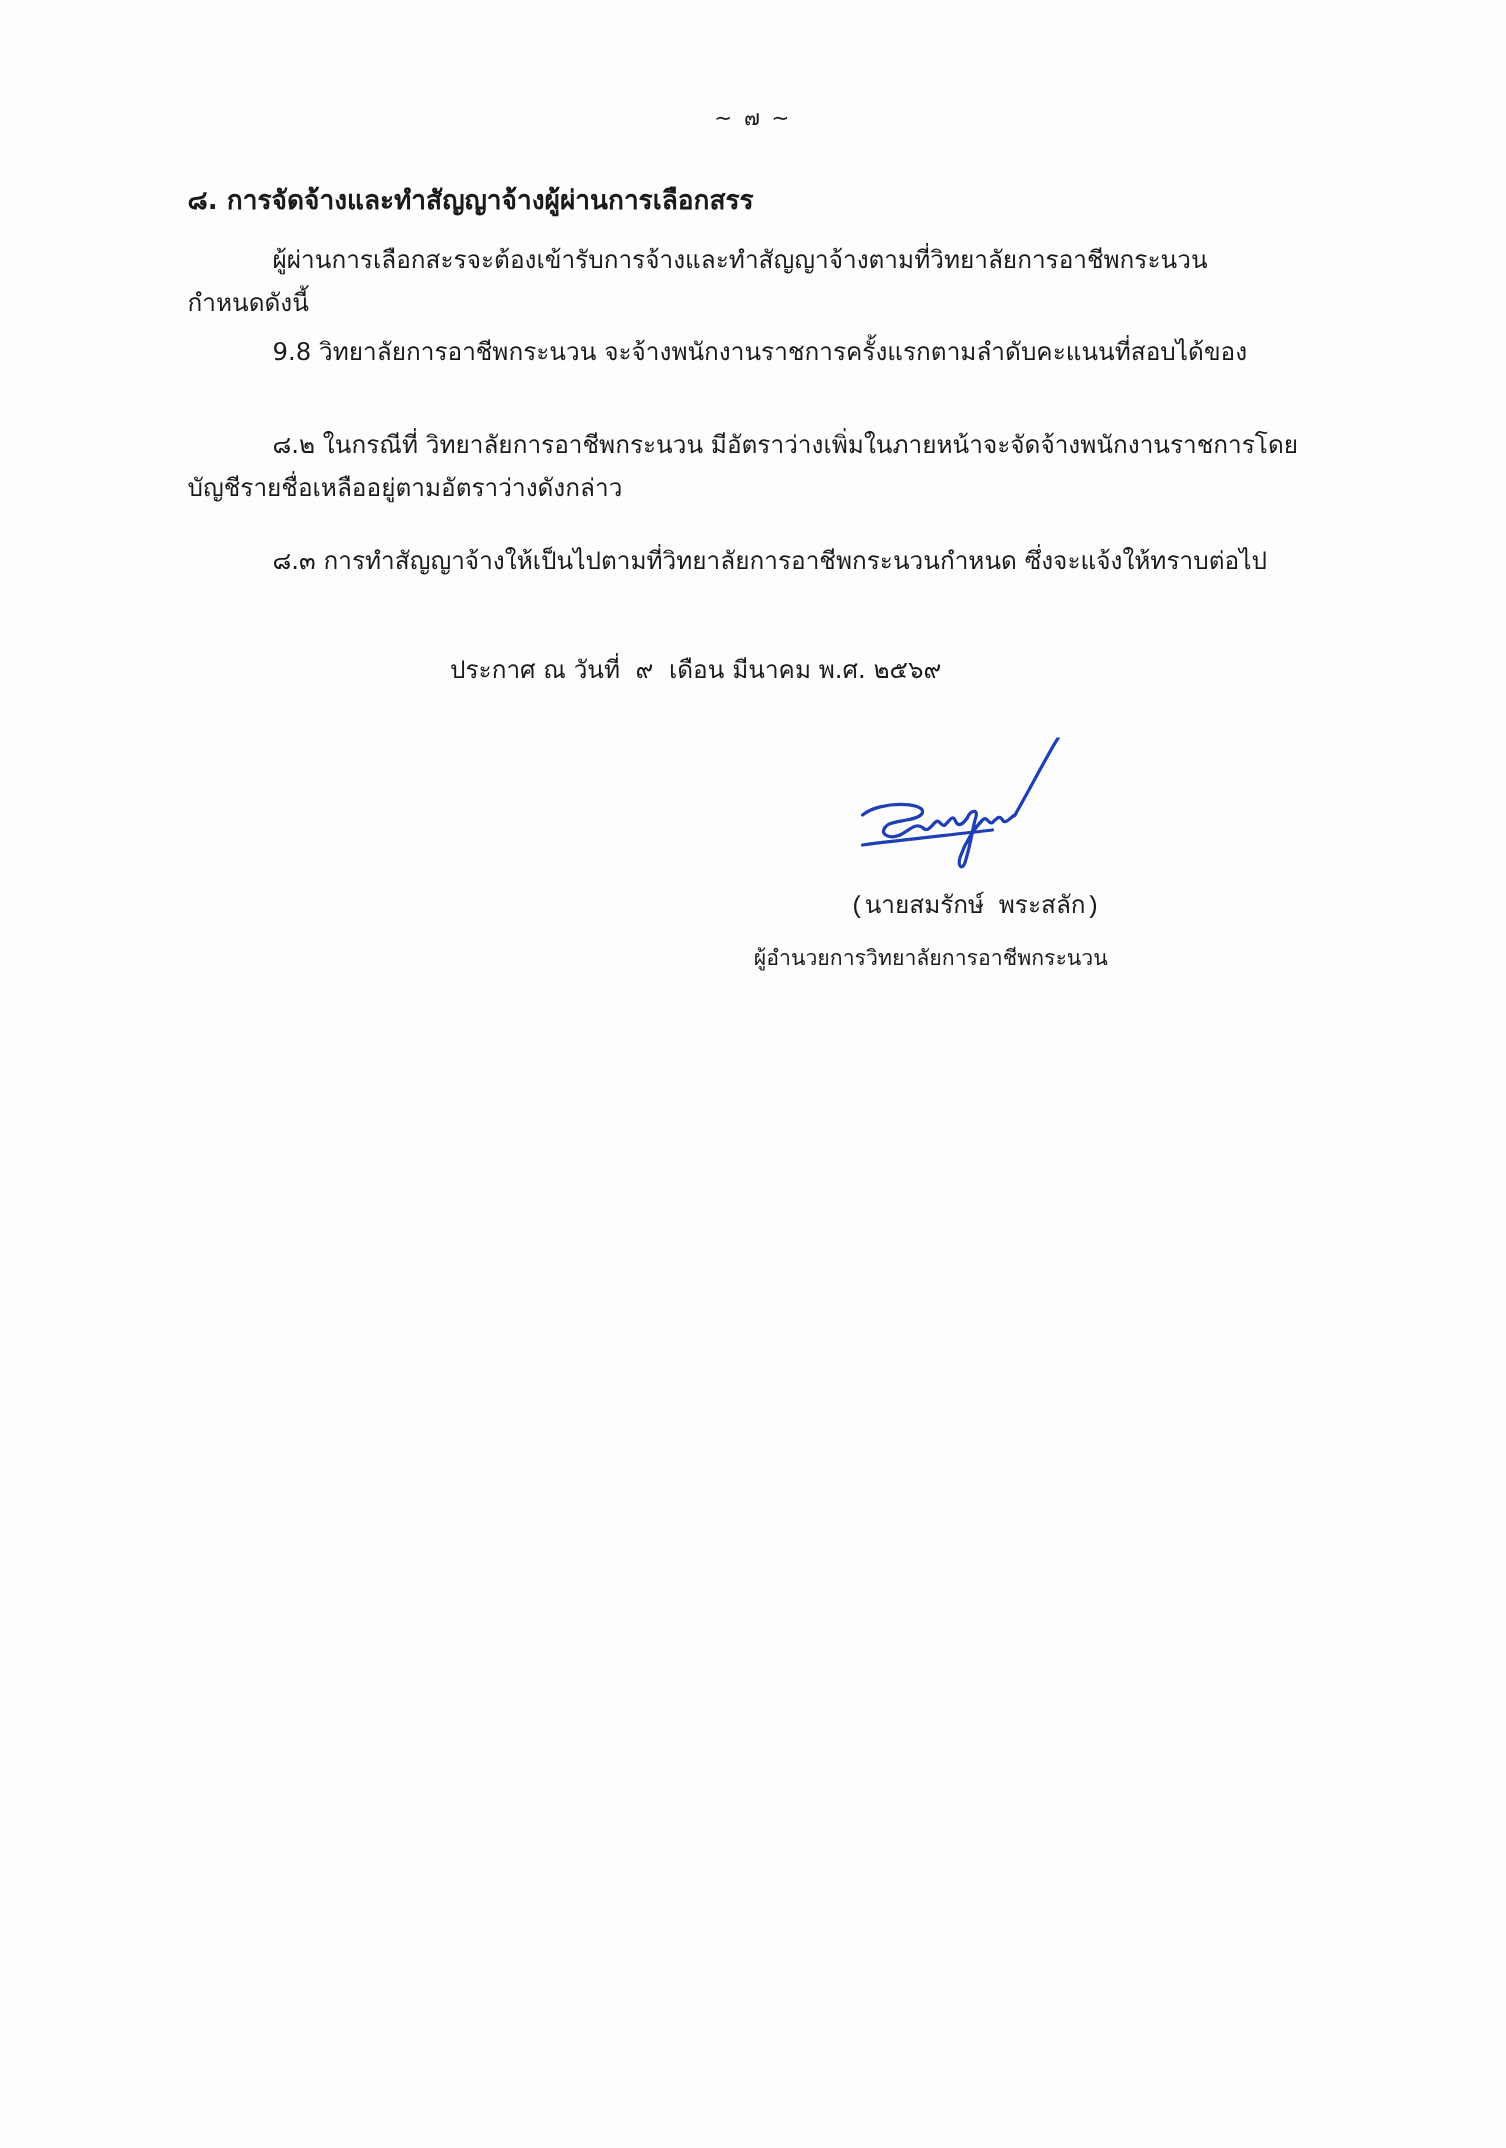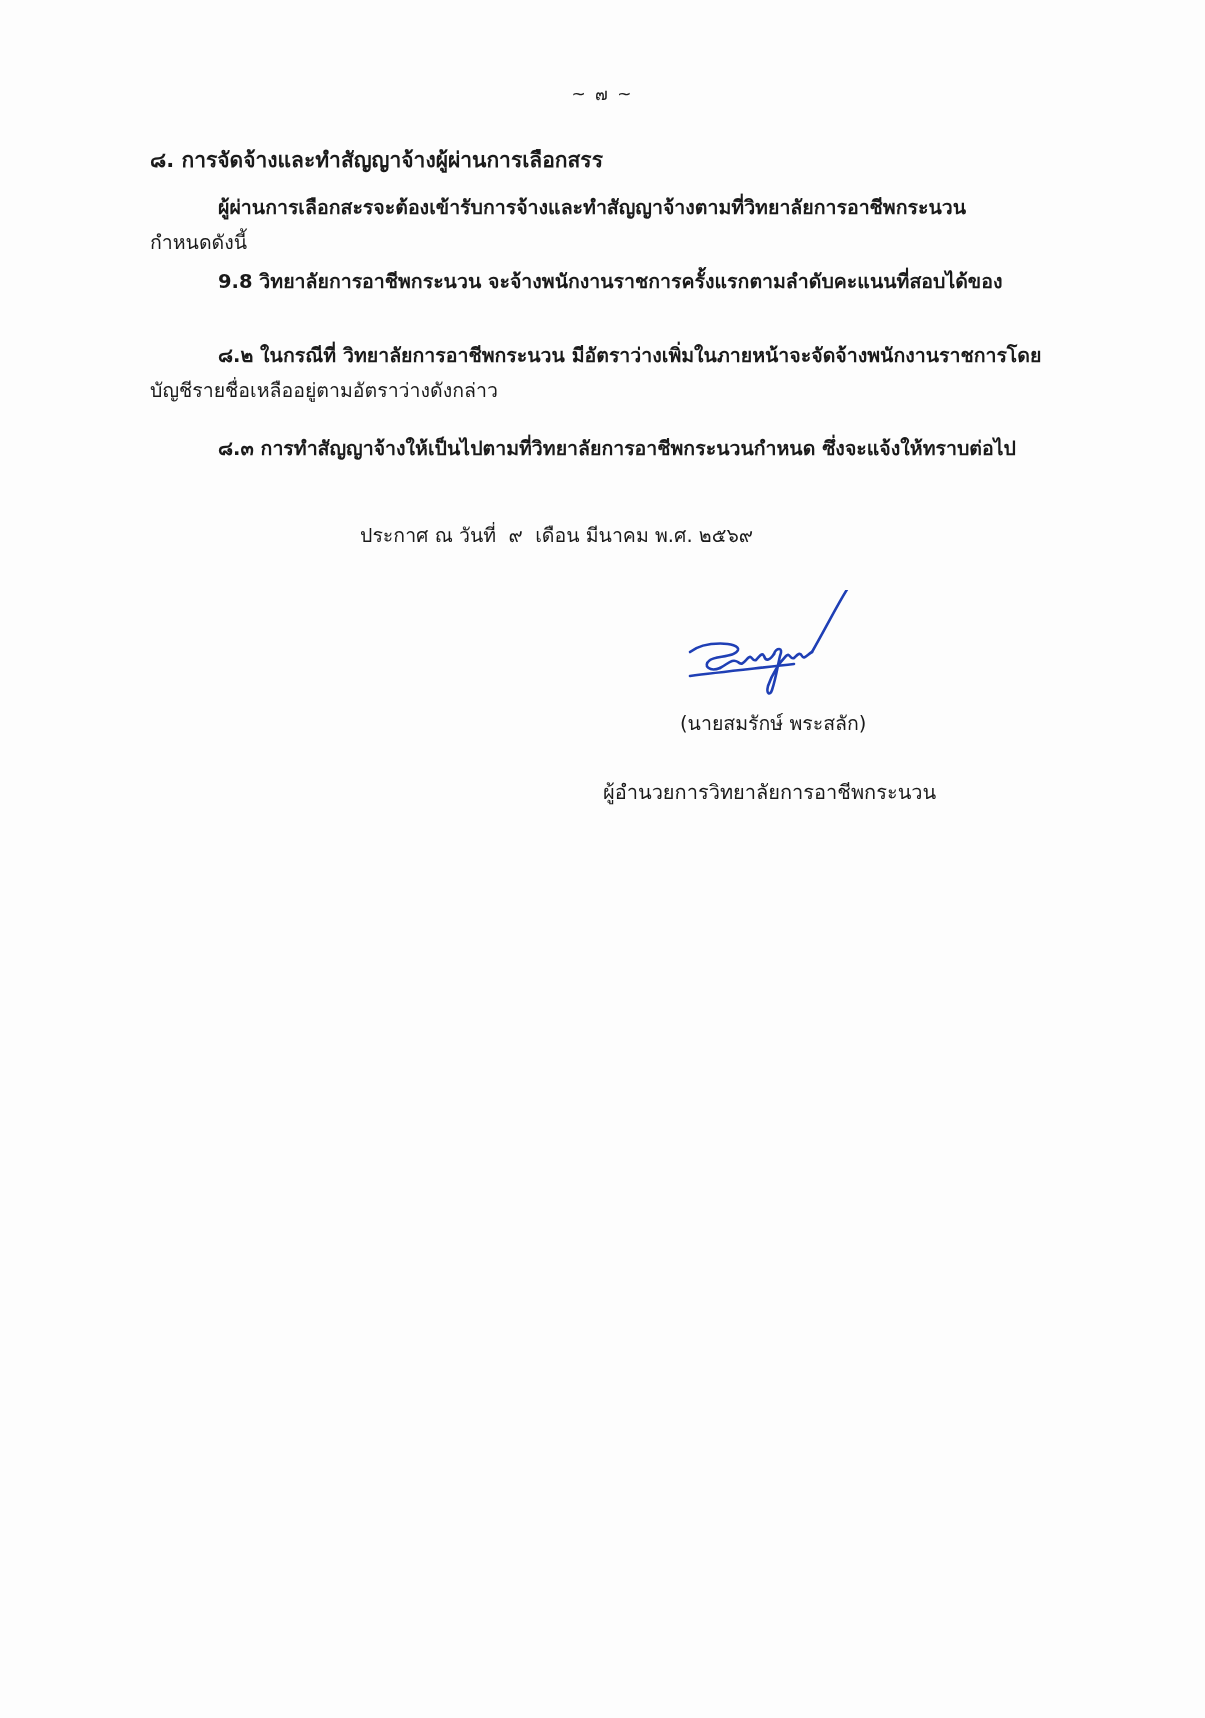--- a/index.html
+++ b/index.html
@@ -45,21 +45,20 @@
       line-height: 35px;
       text-align: justify;
       text-align-last: left;
     }
     .para .line {
       display: block;
       white-space: nowrap;
     }
     .para .indent {
       padding-left: 68px;
-      font-weight: bold;
     }
     #p-intro { top: 190px; }
     #p-81 { top: 264px; }
     #p-82 { top: 338px; }
     #p-83 { top: 431px; }
     .announce {
       position: absolute;
       top: 520px;
       left: 360px;
       font-size: 19.5px;
@@ -71,26 +70,27 @@
       top: 590px;
       width: 200px;
       height: 130px;
     }
     .signer-name {
       position: absolute;
       top: 708px;
       left: 680px;
       font-size: 19.5px;
       white-space: nowrap;
+      font-family: Liberation Mono, monospace;
     }
     .signer-title {
       position: absolute;
-      top: 776px;
+      top: 752px;
       left: 603px;
-      font-size: 20px;
+      font-size: 17px;
       white-space: nowrap;
       text-align: right;
     }
   </style>
 </head>
 <body>
 
 <div class="page">
 
   <div class="page-number">~ ๗ ~</div>

